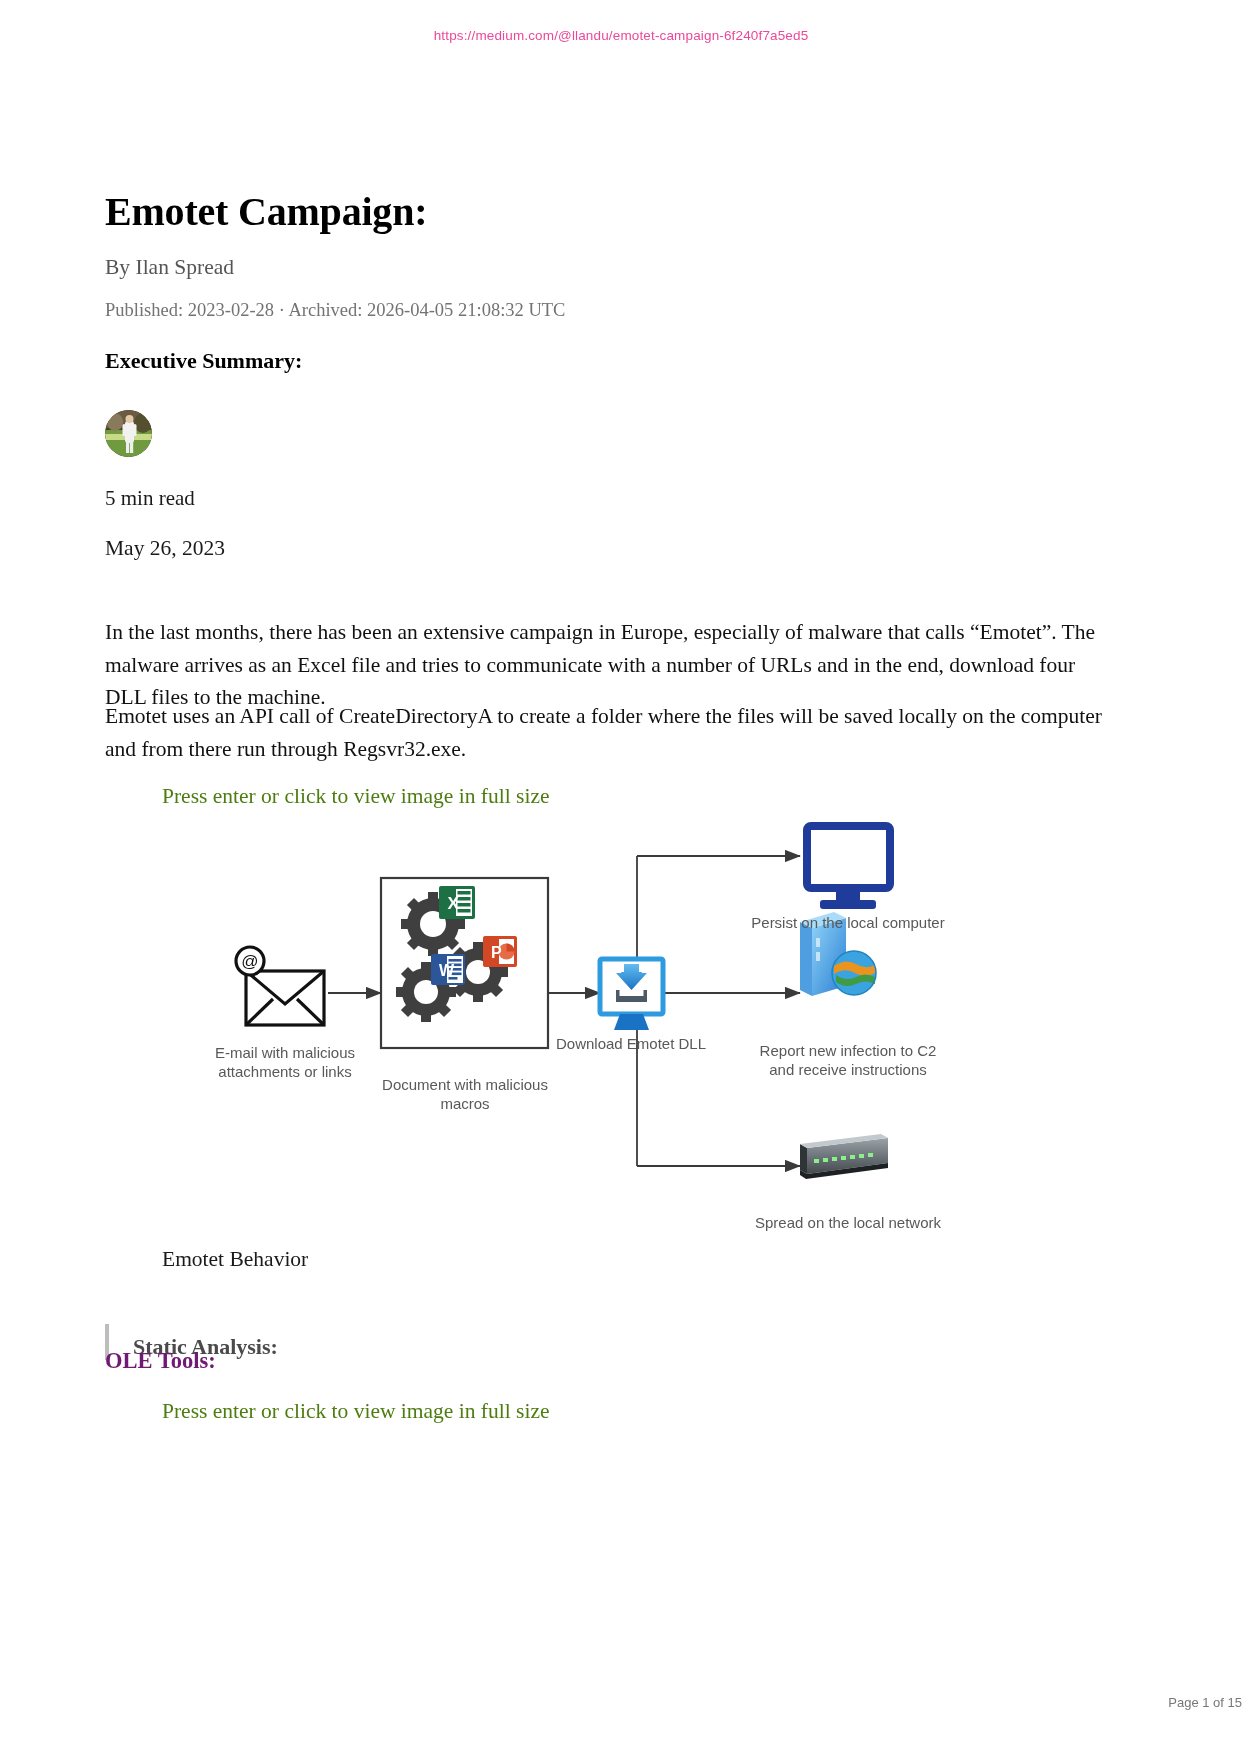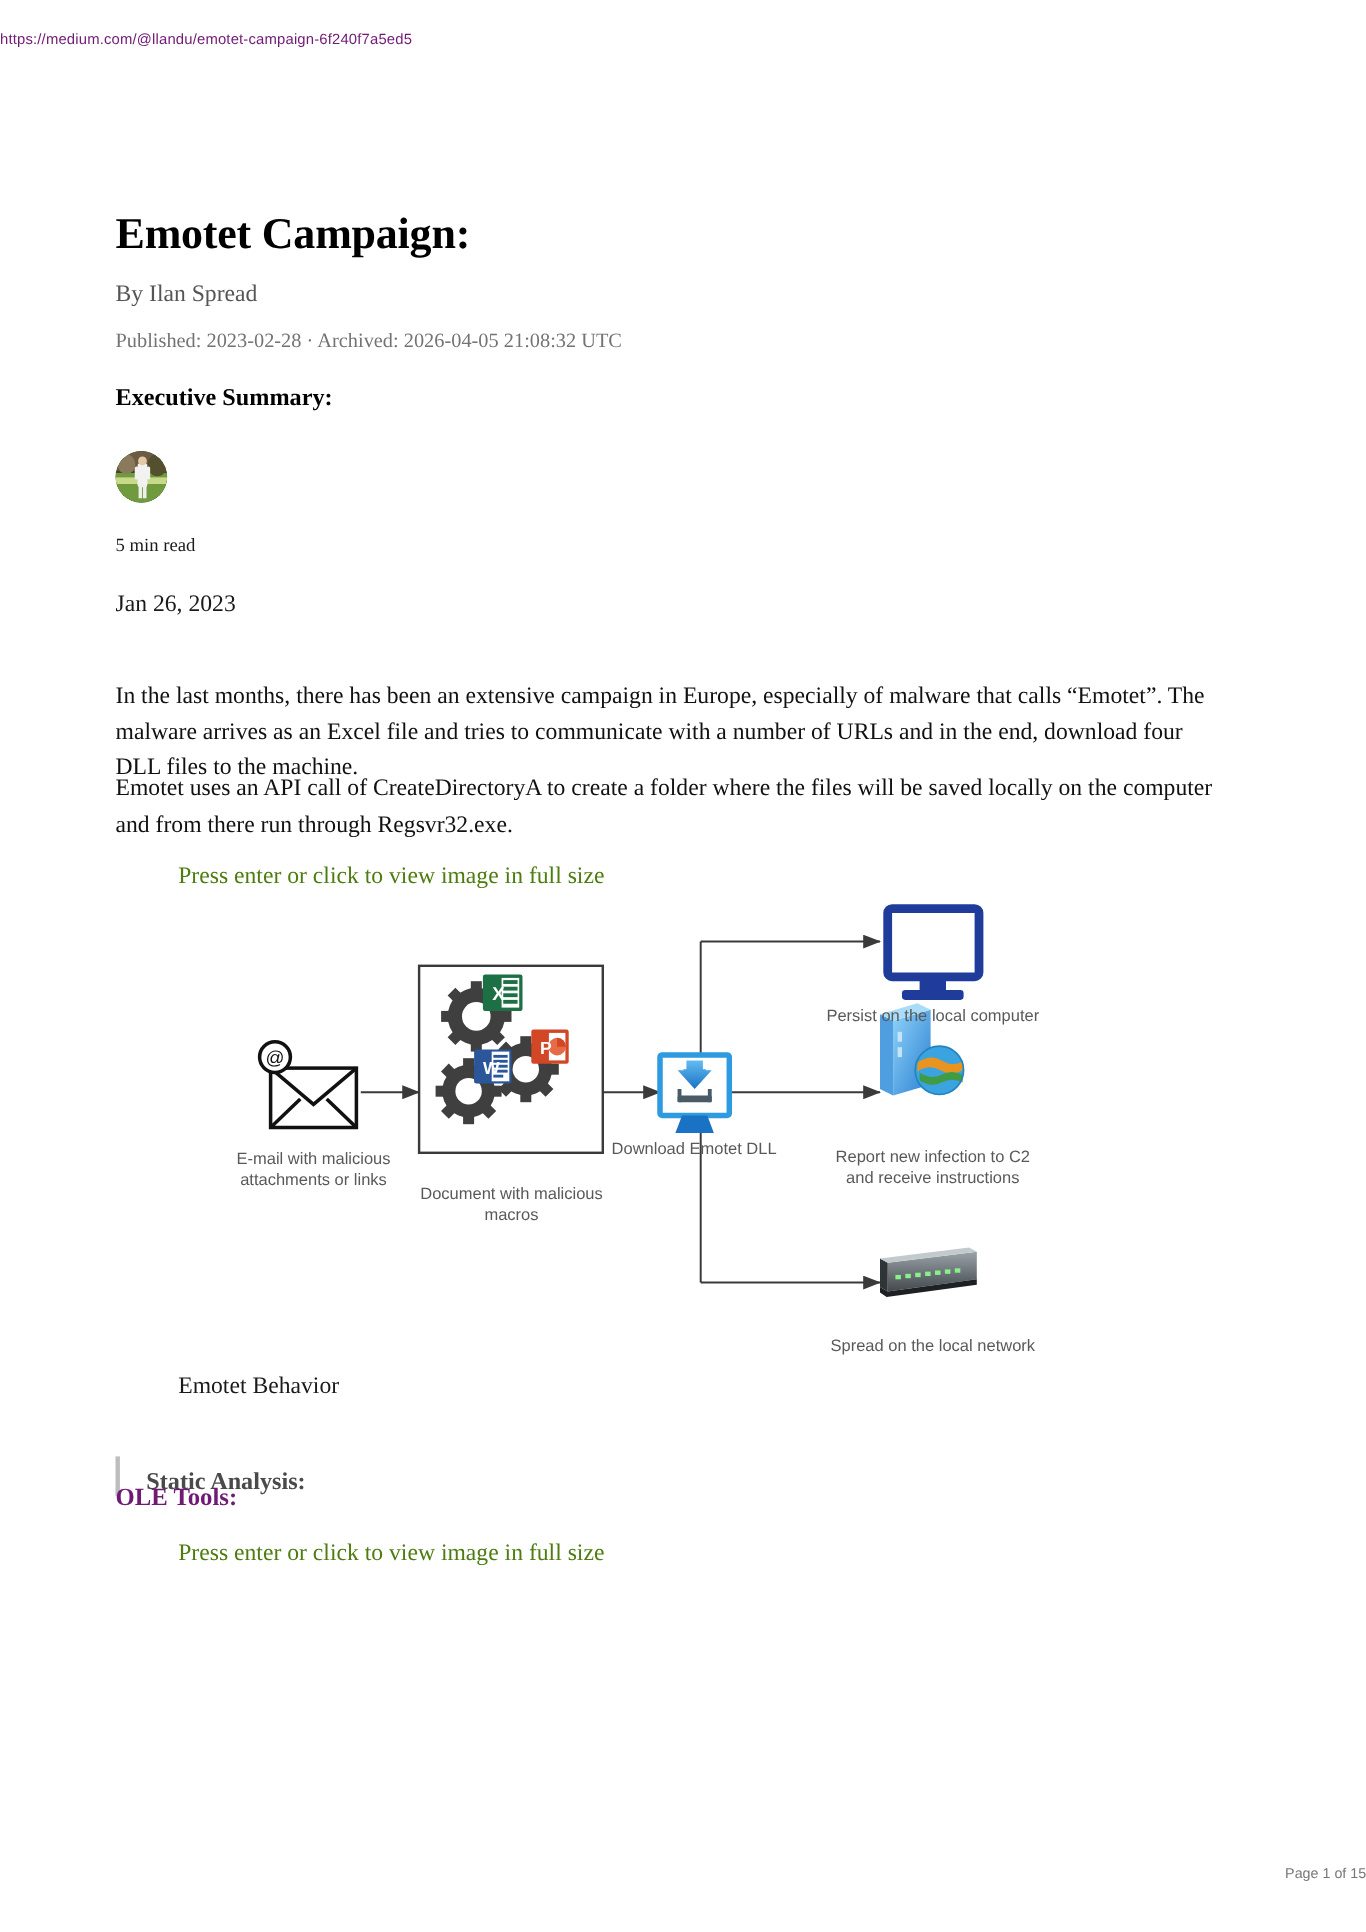--- a/index.html
+++ b/index.html
@@ -21,23 +21,24 @@
     inset: 0;
     background: #fff;
   }
 
   
   .header-url {
     position: absolute;
     top: 28px;
     left: 0;
     width: 100%;
+    text-align: center;
     font-family: "Liberation Sans", "DejaVu Sans", sans-serif;
     font-size: 13.5px;
-    color: #701a75;
+    color: #ec4899;
     letter-spacing: 0.15px;
   }
 
   
   .content {
     position: absolute;
     left: 105px;
     top: 0;
     width: 1005px;
   }
@@ -89,21 +90,21 @@
     border-radius: 50%;
     overflow: hidden;
     background: #7a8f55;
   }
   .avatar svg { display:block; }
 
   .readtime {
     position: absolute;
     top: 486px;
     left: 0;
-    font-size: 17px;
+    font-size: 21px;
     color: #1a1a1a;
   }
   .pubdate {
     position: absolute;
     top: 536px;
     left: 0;
     font-size: 21.5px;
     color: #1a1a1a;
   }
 
@@ -220,21 +221,21 @@
           <circle cx="24.5" cy="9" r="4" fill="#e4c9a8"></circle>
           <rect x="21" y="30" width="3.2" height="13" fill="#efefee"></rect>
           <rect x="25" y="30" width="3.2" height="13" fill="#efefee"></rect>
           <rect x="17.5" y="14" width="3" height="12" rx="1.5" fill="#f2f2f0"></rect>
           <rect x="28.5" y="14" width="3" height="12" rx="1.5" fill="#f2f2f0"></rect>
         </g>
       </svg>
     </div>
 
     <div class="readtime">5 min read</div>
-    <div class="pubdate">Jan 26, 2023</div>
+    <div class="pubdate">May 26, 2023</div>
 
     <p class="body-para para1">In the last months, there has been an extensive campaign in Europe, especially of malware that calls “Emotet”. The malware arrives as an Excel file and tries to communicate with a number of URLs and in the end, download four DLL files to the machine.</p>
     <p class="body-para para2">Emotet uses an API call of CreateDirectoryA to create a folder where the files will be saved locally on the computer and from there run through Regsvr32.exe.</p>
 
     <div class="img-hint img-hint-1">Press enter or click to view image in full size</div>
 
     <div class="fig-caption fig-caption-1">Emotet Behavior</div>
 
     <div class="quote-block">
       <span class="q-text">Static Analysis:</span>

